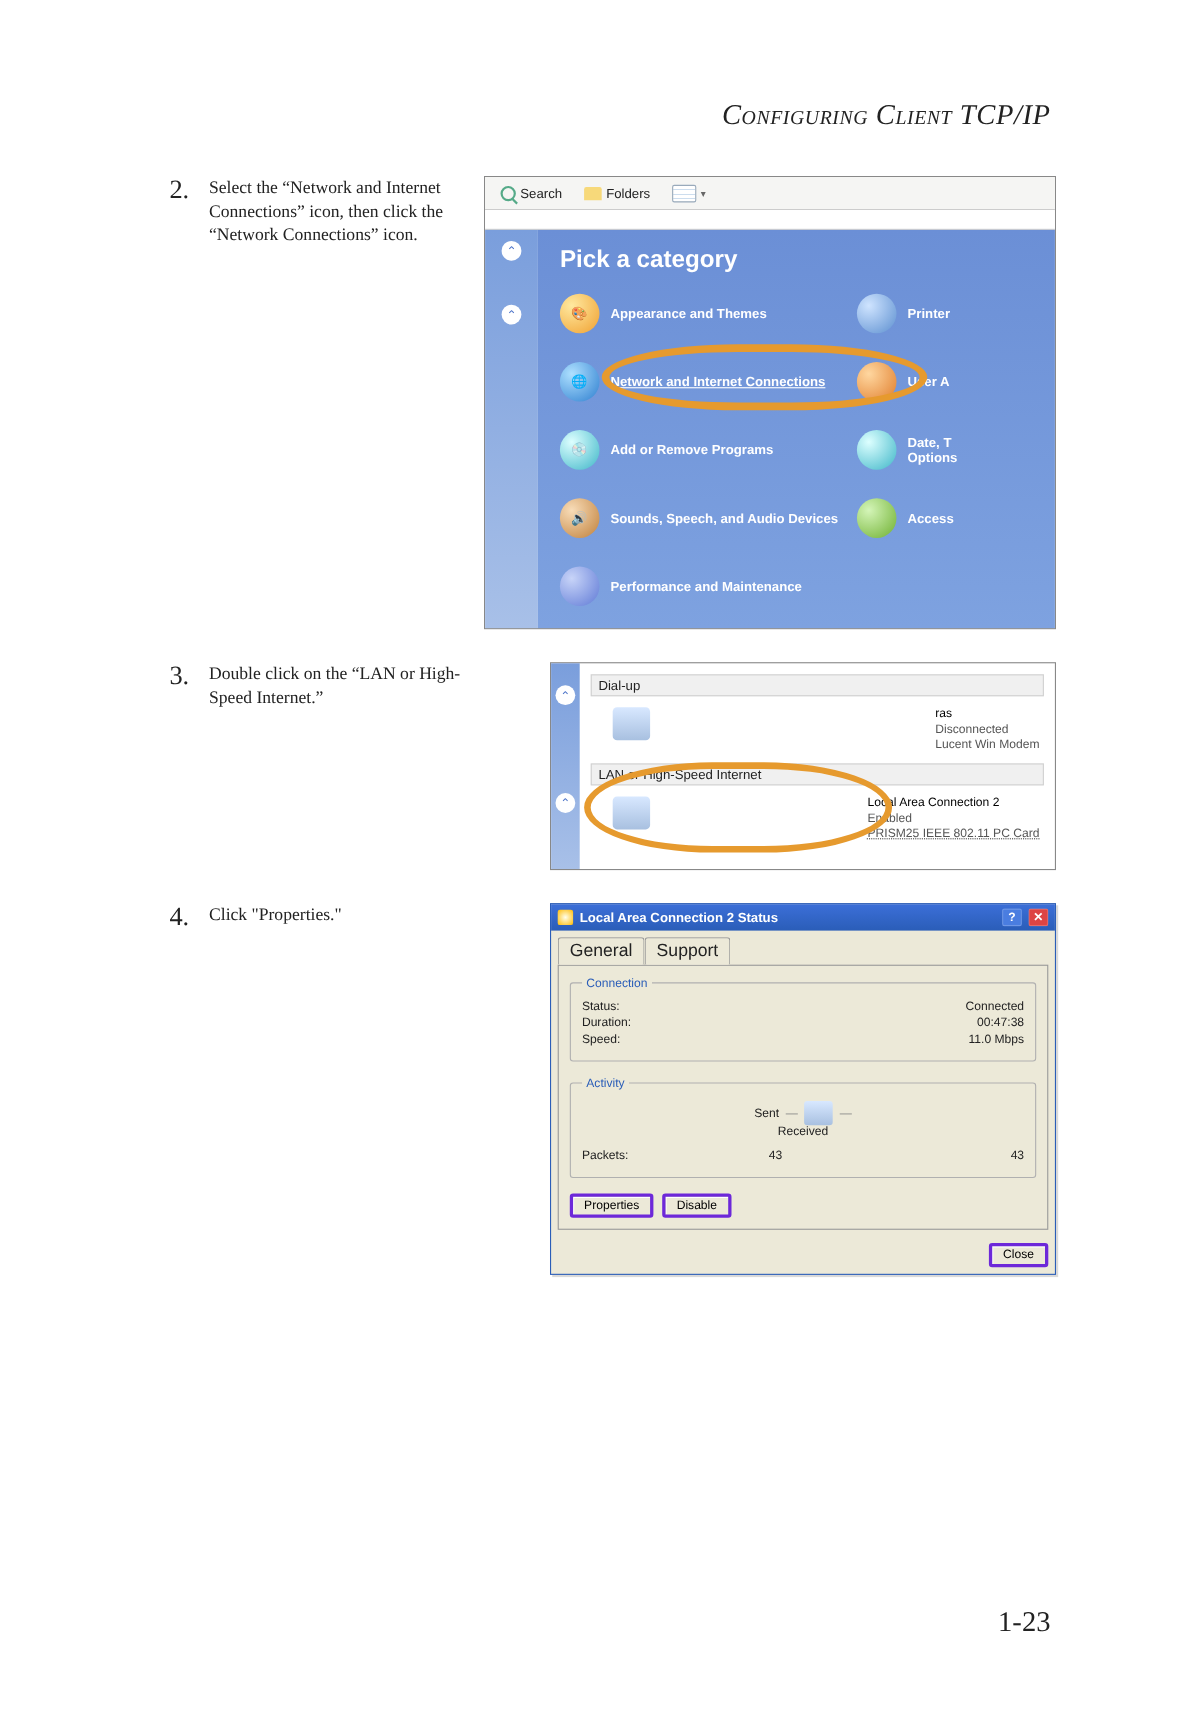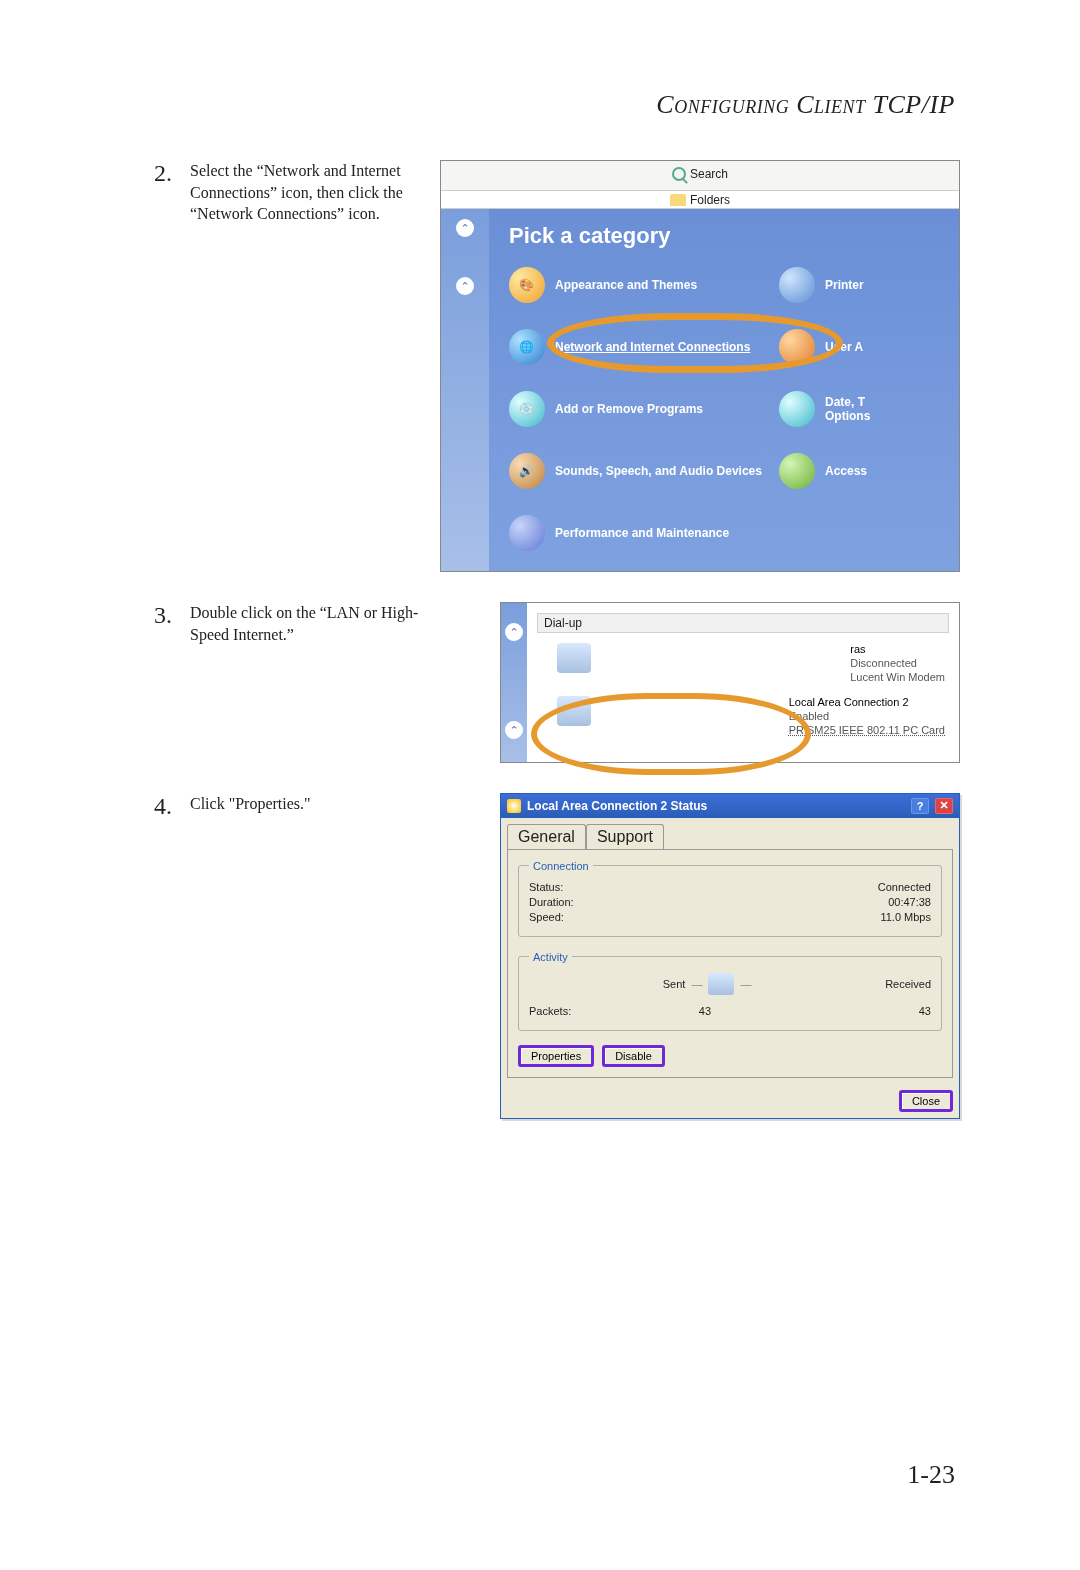--- a/index.html
+++ b/index.html
@@ -57,21 +57,20 @@
     font-size: 12px;
   }
   .cp-toolbar {
     display: flex;
     align-items: center;
     gap: 8px;
     padding: 4px 8px;
     border-bottom: 1px solid #ccc;
     background: #f5f5f3;
     height: 30px;
-    flex-direction: column;
   }
   .cp-toolbar .btn {
     display: inline-flex;
     align-items: center;
     gap: 4px;
     padding: 2px 6px;
     cursor: pointer;
   }
   .mag-icon {
     width: 14px; height: 14px;
@@ -287,20 +286,21 @@
     padding: 6px 10px 10px 10px;
     margin-bottom: 14px;
   }
   legend { color: #2a5db8; font-size: 11px; padding: 0 4px; }
   .row { display: flex; justify-content: space-between; margin: 3px 0; font-size: 11px; }
   .act {
     display: flex;
     justify-content: space-between;
     align-items: center;
     font-size: 11px;
+    flex-direction: column;
   }
   .act .mid {
     display: flex; align-items: center; gap: 6px;
   }
   .act .pcicon {
     width: 26px; height: 22px;
     background: linear-gradient(#d8e8ff,#a8c0e0);
     border-radius: 3px;
   }
   .dlg-btns { display: flex; gap: 8px; margin-top: 6px; }
@@ -422,20 +422,21 @@
         <div class="nc-main">
           <div class="nc-hdr">Dial-up</div>
           <div class="nc-item">
             <div class="nic"></div>
             <div class="txt">
               <div class="nm">ras</div>
               <div>Disconnected</div>
               <div>Lucent Win Modem</div>
             </div>
           </div>
+          <div class="nc-hdr">LAN or High-Speed Internet</div>
           <div class="nc-item">
             <div class="nic"></div>
             <div class="txt">
               <div class="nm">Local Area Connection 2</div>
               <div>Enabled</div>
               <div style="text-decoration:underline dotted;">PRISM25 IEEE 802.11 PC Card</div>
             </div>
           </div>
         </div>
         <div class="highlight-oval ov2"></div>

